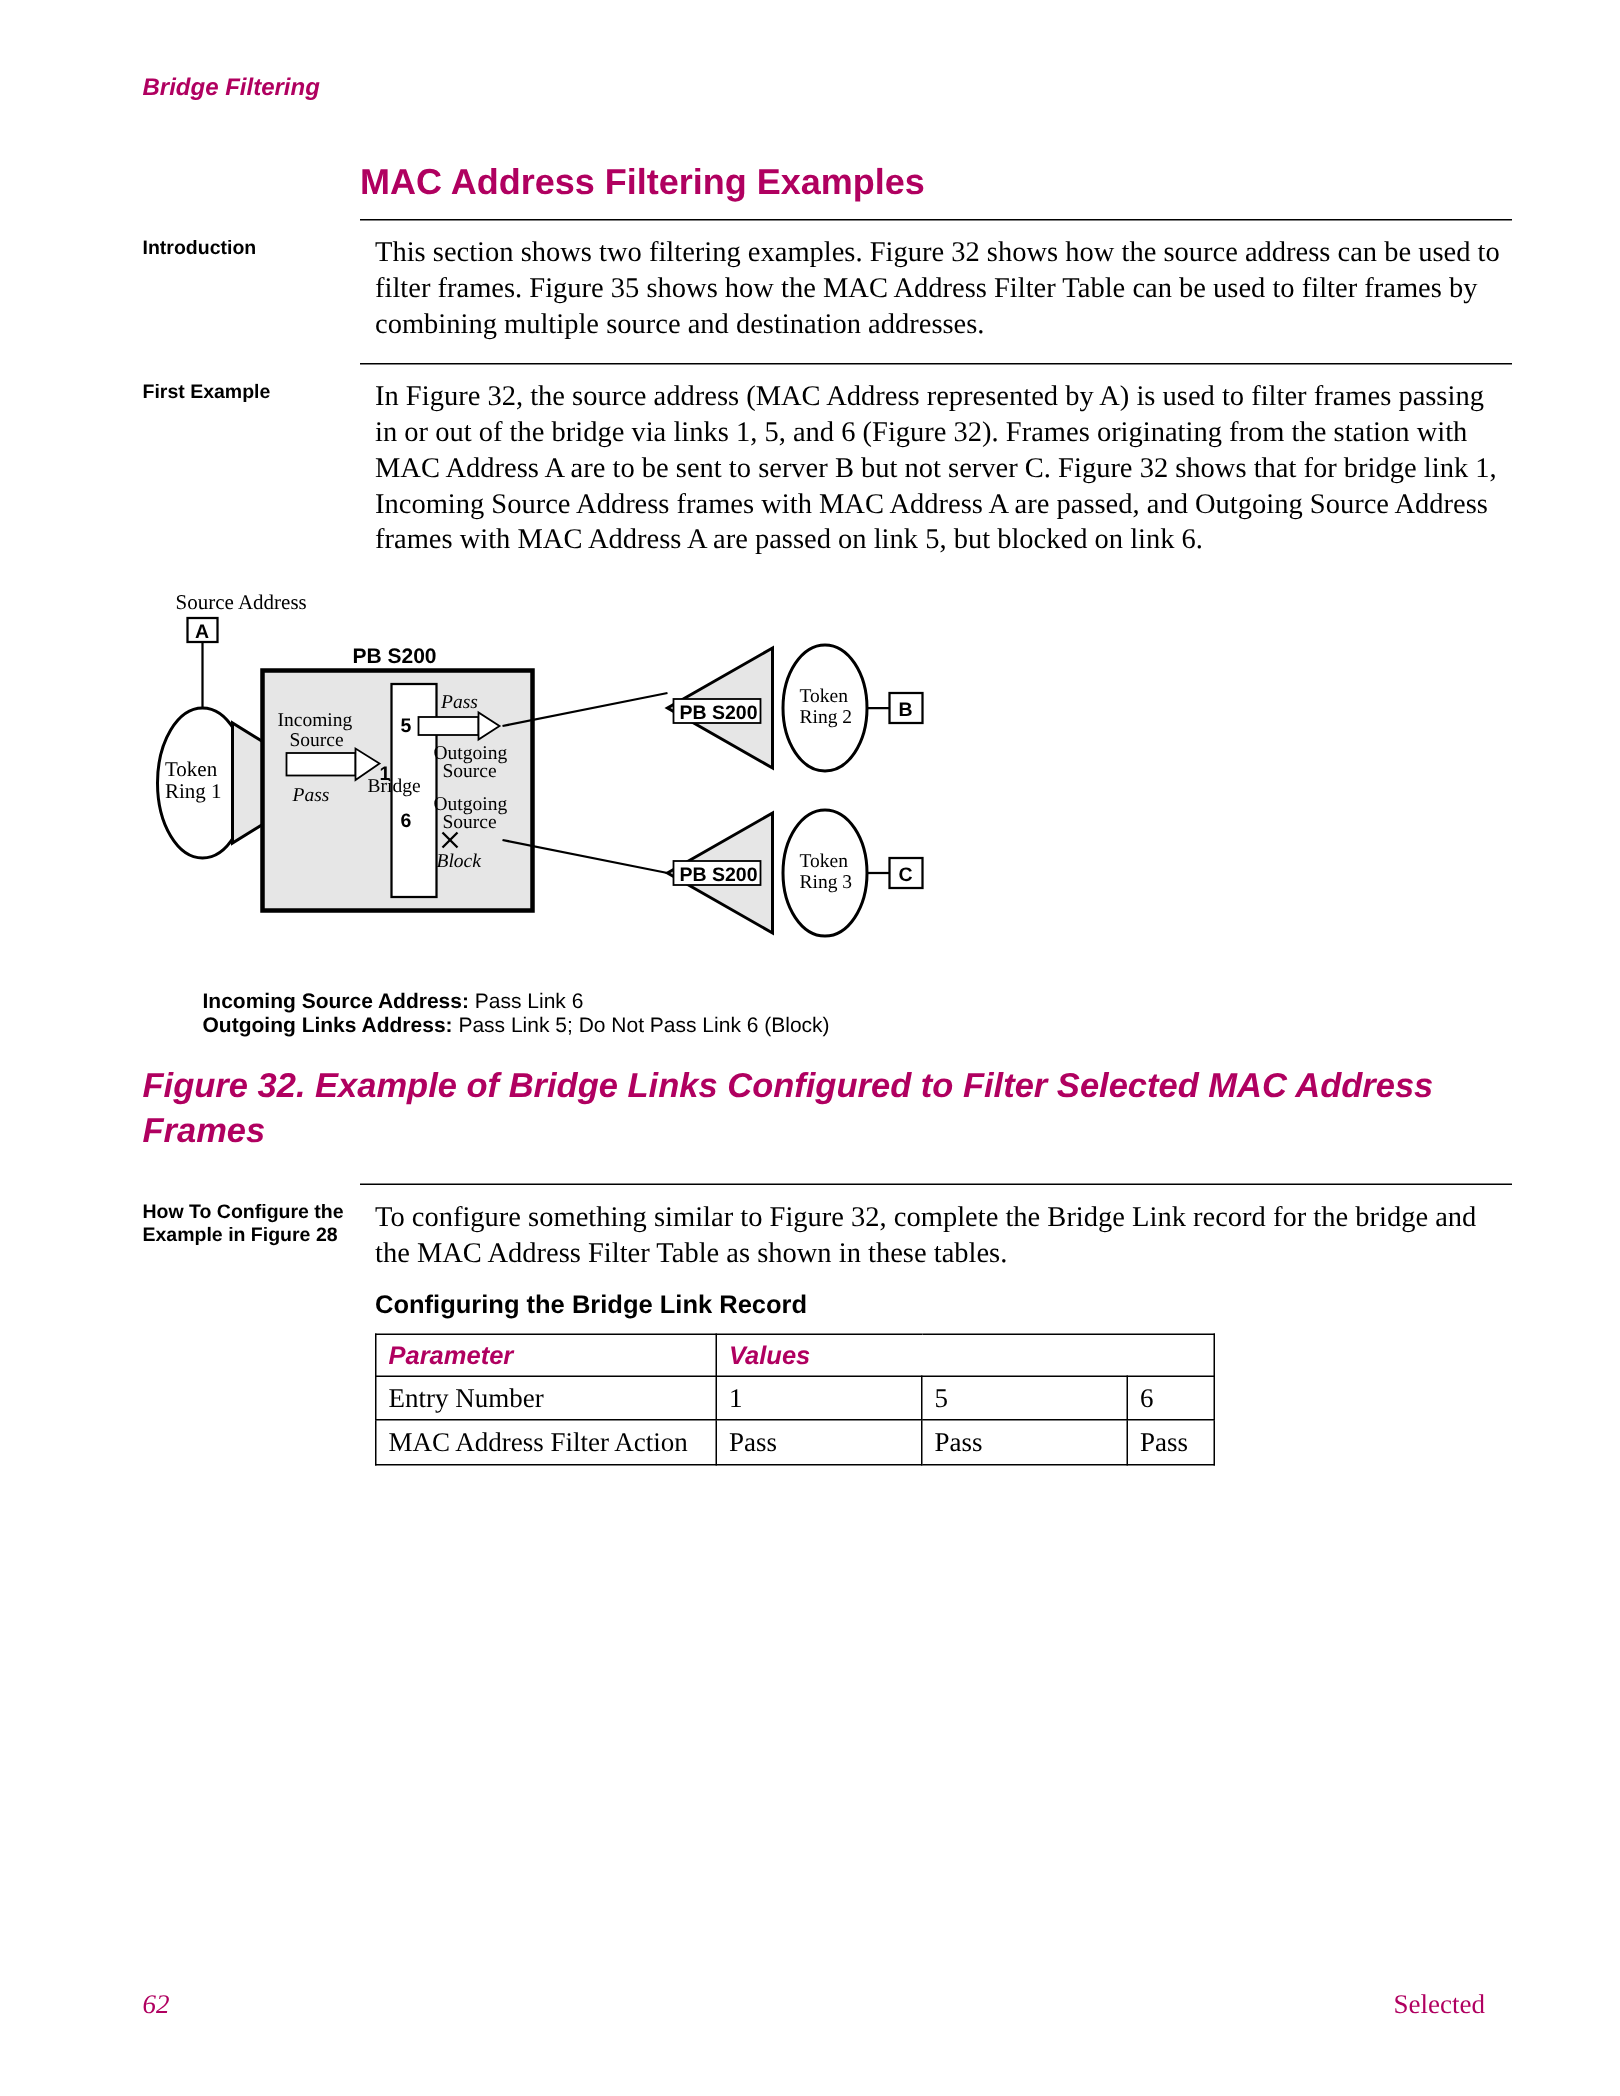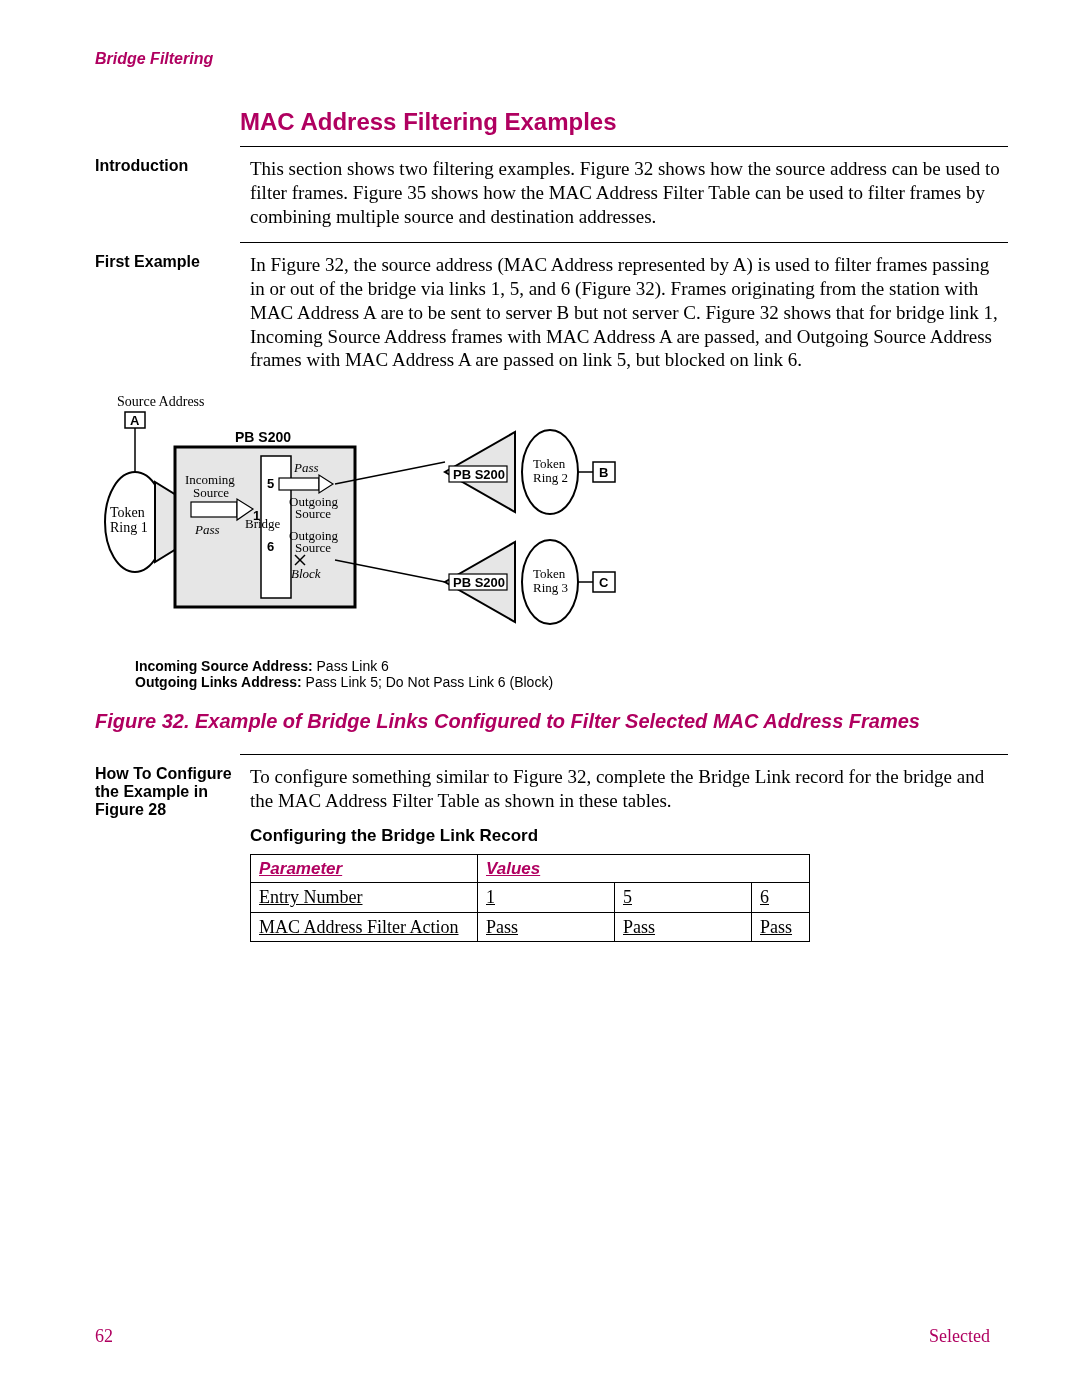--- a/index.html
+++ b/index.html
@@ -39,21 +39,21 @@
   }
   .section {
     display: flex;
     margin-bottom: 14px;
   }
   .label-col {
     width: 145px;
     flex: 0 0 145px;
     font-family: Arial, Helvetica, sans-serif;
     font-weight: bold;
-    font-size: 16px;
+    font-size: 13px;
     padding-right: 10px;
   }
   .content-col {
     flex: 1;
     font-size: 19px;
     line-height: 1.25;
   }
   .indent-block {
     margin-left: 145px;
   }
@@ -64,59 +64,58 @@
     font-family: Arial, Helvetica, sans-serif;
     font-size: 14px;
     margin: 12px 0 18px 40px;
   }
   .diagram-caption-lines b { font-weight: bold; text-align: right; }
   .figure-caption {
     color: #b00060;
     font-family: Arial, Helvetica, sans-serif;
     font-weight: bold;
     font-style: italic;
-    font-size: 20px;
+    font-size: 23px;
     margin: 6px 0 20px 0;
     line-height: 1.3;
   }
   .sub-heading {
     font-family: Arial, Helvetica, sans-serif;
     font-weight: bold;
     font-size: 17px;
     margin: 12px 0 8px 0;
   }
   table.data {
     border-collapse: collapse;
     width: 560px;
     font-size: 18px;
   }
   table.data th, table.data td {
     border: 1.5px solid #000;
     padding: 3px 8px;
     text-align: left;
     vertical-align: top;
-    text-decoration: underline;
   }
   table.data th {
     color: #b00060;
     font-family: Arial, Helvetica, sans-serif;
     font-style: italic;
     font-weight: bold;
     font-size: 17px;
   }
   .footer {
     position: absolute;
     bottom: 50px;
     left: 95px;
     right: 90px;
     display: flex;
     justify-content: space-between;
     font-size: 18px;
   }
-  .footer-left { color: #b00060; }
+  .footer-left { color: #b00060; font-style: italic; }
   .footer-right { color: #b00060; }
   
   .svg-label { font-family: "Times New Roman", serif; font-size: 14px; }
   .svg-label-sm { font-family: "Times New Roman", serif; font-size: 13px; }
   .svg-bold { font-family: Arial, Helvetica, sans-serif; font-weight: bold; font-size: 13px; }
   .svg-bold-lg { font-family: Arial, Helvetica, sans-serif; font-weight: bold; font-size: 14px; }
   .svg-it { font-style: italic; }
 </style>
 </head>
 <body>

